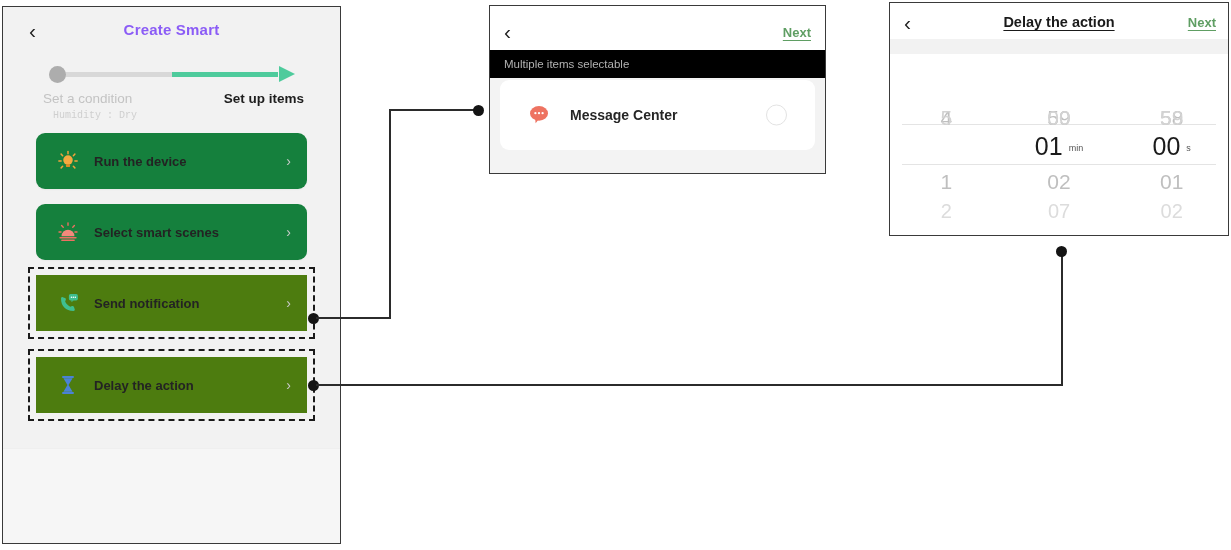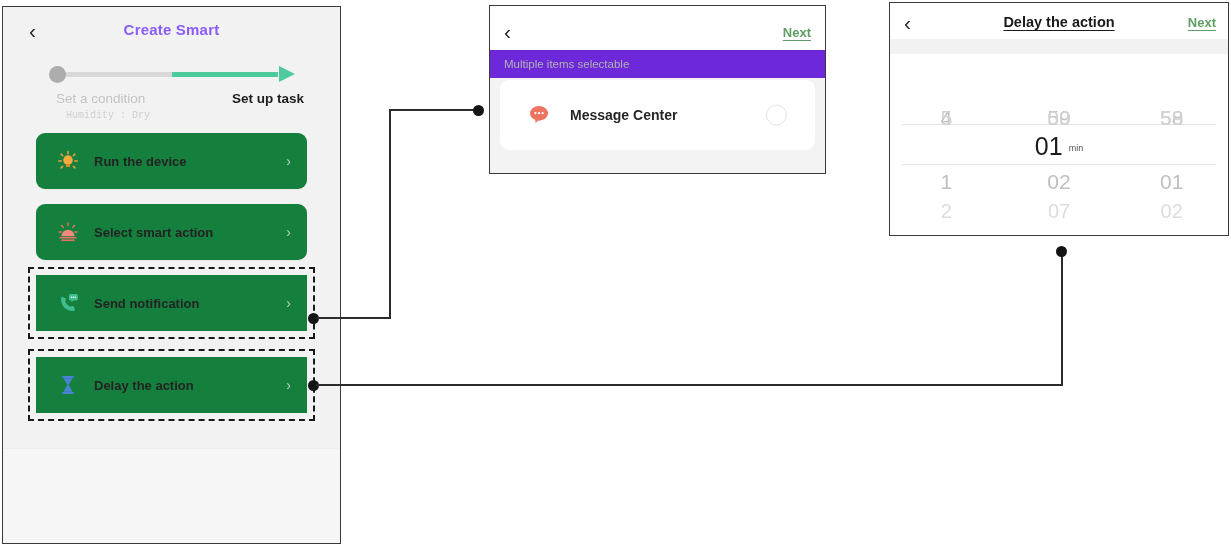--- a/index.html
+++ b/index.html
@@ -88,21 +88,21 @@
     border-top: 8px solid transparent;
     border-bottom: 8px solid transparent;
     border-left: 16px solid #4ecb9c;
   }
   .steps {
     position: relative;
     margin: 4px 36px 0 36px;
     height: 34px;
   }
   .step-left {
-    position: absolute; left: 17px; top: 0;
+    position: absolute; left: 4px; top: 0;
     text-align: left;
   }
   .step-left .step-title {
     font-size: 13.5px;
     color: #c3c3c3;
     font-weight: normal;
   }
   .step-left .step-sub {
     font-size: 10px;
     color: #cfcfcf;
@@ -142,21 +142,21 @@
     color: #232323;
   }
   .card .card-chevron {
     position: absolute;
     right: 16px; top: 50%;
     transform: translateY(-50%);
     color: #c9c9c9;
     font-size: 14px;
   }
   .card.dashed {
-    background: #15803d;
+    background: #4d7c0f;
     border-radius: 0;
     outline: 2px dashed #1a1a1a;
     outline-offset: 6px;
     box-shadow: none;
     margin-bottom: 26px;
   }
   .card.dashed.first { margin-top: 8px; }
 
   .panel-footer-bg {
     position: absolute;
@@ -193,21 +193,21 @@
     right: 14px; top: 19px;
     font-size: 13px;
     color: #5f9e63;
     font-weight: bold;
     text-decoration: underline;
     text-underline-offset: 3px;
     cursor: pointer;
   }
   .np-subbar {
     height: 28px;
-    background: #6d28d9;
+    background: #000000;
     display: flex;
     align-items: center;
     padding-left: 14px;
     font-size: 11.5px;
     color: #b2b2b2;
   }
   .np-body { background: #f3f3f3; height: 97px; padding-top: 2px; }
   .np-row {
     position: relative;
     margin: 0 10px;
@@ -342,21 +342,21 @@
       <div class="progress-fill"></div>
       <div class="progress-dot"></div>
       <div class="progress-arrow"></div>
     </div>
 
     <div class="steps">
       <div class="step-left">
         <div class="step-title">Set a condition</div>
         <div class="step-sub">Humidity : Dry</div>
       </div>
-      <div class="step-right">Set up task</div>
+      <div class="step-right">Set up items</div>
     </div>
 
     <div class="card-list">
 
       <div class="card">
         <span class="card-icon">
           <svg width="22" height="22" viewBox="0 0 24 24">
             <g stroke="#f2a33c" stroke-width="1.6" stroke-linecap="round">
               <line x1="12" y1="1.5" x2="12" y2="4"></line>
               <line x1="4.5" y1="4.5" x2="6.2" y2="6.2"></line>
@@ -382,21 +382,21 @@
               <line x1="5" y1="5" x2="6.8" y2="6.8"></line>
               <line x1="19" y1="5" x2="17.2" y2="6.8"></line>
               <line x1="2.2" y1="12" x2="4.4" y2="12"></line>
               <line x1="21.8" y1="12" x2="19.6" y2="12"></line>
             </g>
             <path d="M5 16.5 A7 7 0 0 1 19 16.5 Z" fill="#f3897c"></path>
             <rect x="2.5" y="17.4" width="19" height="1.8" rx="0.9" fill="#ee6f62"></rect>
             <rect x="4.5" y="20.3" width="15" height="1.6" rx="0.8" fill="#ee6f62"></rect>
           </svg>
         </span>
-        <span class="card-label">Select smart action</span>
+        <span class="card-label">Select smart scenes</span>
         <span class="card-chevron">›</span>
       </div>
 
       <div class="card dashed first">
         <span class="card-icon">
           <svg width="23" height="23" viewBox="0 0 24 24">
             <path d="M4.2 4.6c0-1 .9-1.7 1.8-1.4l2.3.8c.8.3 1.2 1.2.9 2l-.7 1.8c1.1 2.4 3 4.3 5.4 5.4l1.8-.7c.8-.3 1.7.1 2 .9l.8 2.3c.3.9-.4 1.8-1.4 1.8C9.1 17.5 4.2 12.6 4.2 4.6z" fill="#3fbf8f" transform="translate(0,2.2)"></path>
             <rect x="12.4" y="2.2" width="9.4" height="6.6" rx="1.8" fill="#3fbf8f"></rect>
             <path d="M15 8.6 L15.2 10.8 L17.4 8.6 Z" fill="#3fbf8f"></path>
             <g fill="#ffffff">
@@ -480,20 +480,23 @@
           <span class="pnum">01</span><span class="punit">min</span>
         </div>
         <div class="pcell below">02</div>
         <div class="pcell below2">07</div>
       </div>
 
       <div class="pcol">
         <div class="pcell faint2"></div>
         <div class="pcell above">58</div>
         <div class="pcell faint1" style="top:52px;">59</div>
+        <div class="pcell sel">
+          <span class="pnum">00</span><span class="punit">s</span>
+        </div>
         <div class="pcell below">01</div>
         <div class="pcell below2">02</div>
       </div>
     </div>
   </div>
 
   <div>
     <div class="wdot" style="left:308px; top:313px;"></div>
     <div class="wire h" style="left:316px; top:317px; width:75px;"></div>
     <div class="wire v" style="left:389px; top:109px; height:210px;"></div>

